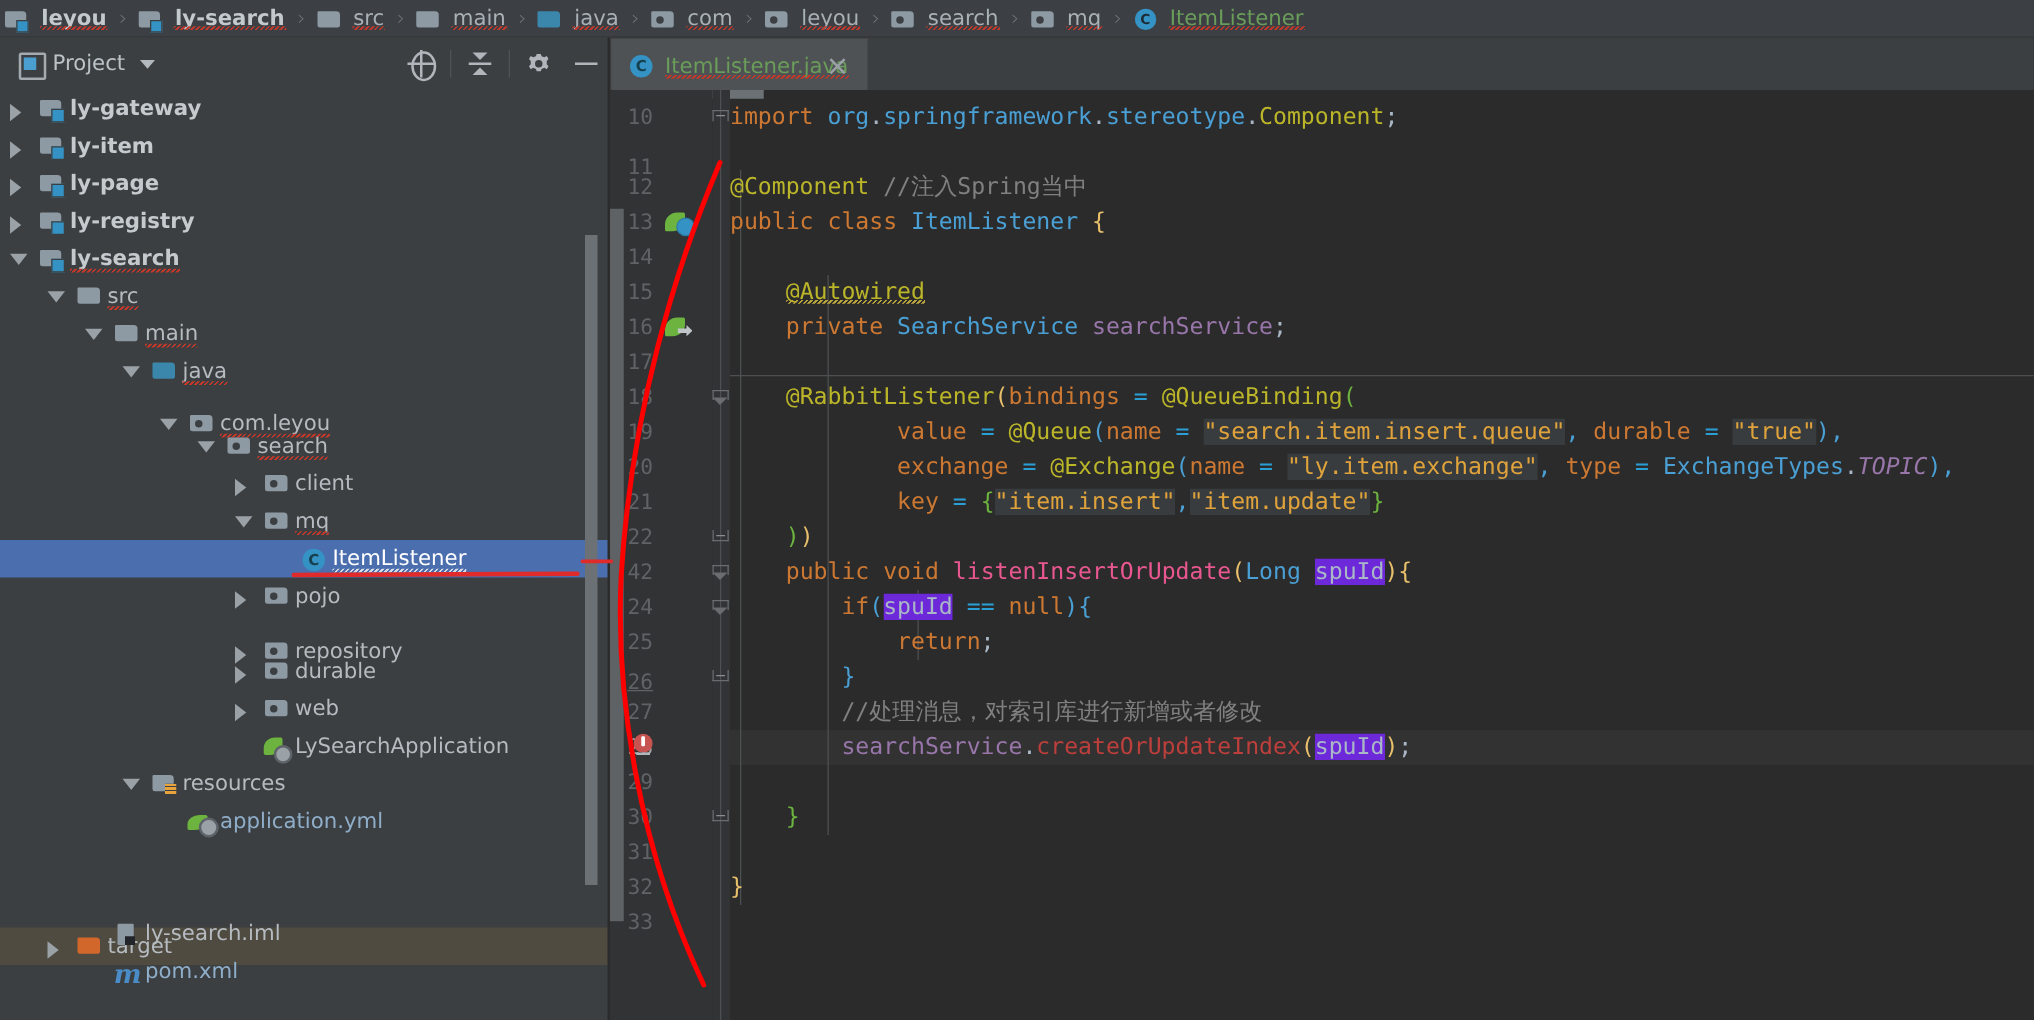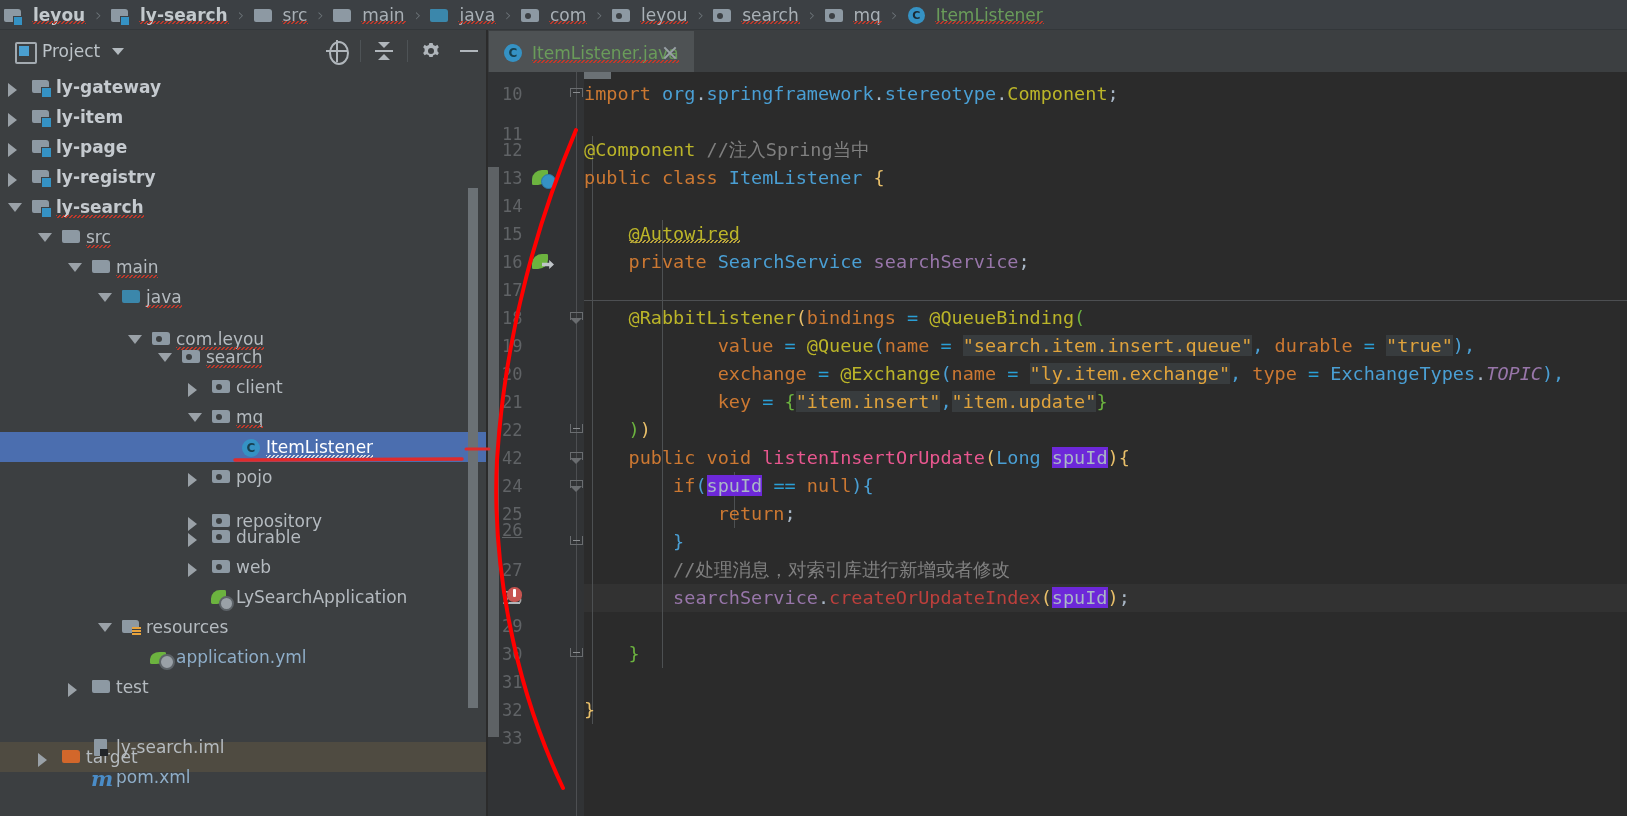--- a/index.html
+++ b/index.html
@@ -546,25 +546,20 @@
         </div>
         <div class="row" style="top: 540px; position: absolute; left: 0px; width: 488px;">
           <span class="arrow expanded" style="left: 98px;"></span>
           <span class="ticon ti-res" style="left: 120px;"></span>
           <span class="tlabel" style="left: 146px;">resources</span>
         </div>
         <div class="row" style="top: 570px; position: absolute; left: 0px; width: 488px;">
           <span class="ticon ti-springyml" style="left: 150px;"></span>
           <span class="tlabel blueish" style="left: 176px;">application.yml</span>
         </div>
-        <div class="row" style="top: 600px; position: absolute; left: 0px; width: 488px;">
-          <span class="arrow collapsed" style="left: 68px;"></span>
-          <span class="ticon ti-folder" style="left: 90px;"></span>
-          <span class="tlabel" style="left: 116px;">test</span>
-        </div>
         <div class="row target-hl" style="top: 630px; position: absolute; left: 0px; width: 488px;">
           <span class="arrow collapsed" style="left: 38px;"></span>
           <span class="ticon ti-folderorange" style="left: 60px;"></span>
           <span class="tlabel" style="left: 86px;">target</span>
         </div>
         <div class="row" style="top: 660px; position: absolute; left: 0px; width: 488px;">
           <span class="ticon ti-iml" style="left: 90px;"></span>
           <span class="tlabel" style="left: 116px;">ly-search.iml</span>
         </div>
         <div class="row" style="top: 690px; position: absolute; left: 0px; width: 488px;">
@@ -606,21 +601,21 @@
           <span class="gicon gi-autowired" style="left: 44px; top: 179px;"></span>
           <div class="lnum" style="top: 204px;">17</div>
           <div class="lnum" style="top: 232px;">18</div>
           <div class="lnum" style="top: 260px;">19</div>
           <div class="lnum" style="top: 288px;">20</div>
           <div class="lnum" style="top: 316px;">21</div>
           <div class="lnum" style="top: 344px;">22</div>
           <div class="lnum" style="top: 372px;">42</div>
           <div class="lnum" style="top: 400px;">24</div>
           <div class="lnum" style="top: 428px;">25</div>
-          <div class="lnum" style="top: 444px; text-decoration: underline;">26</div>
+          <div class="lnum" style="top: 460px; text-decoration: underline;">26</div>
           <div class="lnum" style="top: 484px;">27</div>
           <div class="lnum cur" style="top: 512px;">28</div>
           <span class="gicon gi-error" style="left: 16px; top: 515px;">
             <i></i>
           </span>
           <div class="lnum" style="top: 540px;">29</div>
           <div class="lnum" style="top: 568px;">30</div>
           <div class="lnum" style="top: 596px;">31</div>
           <div class="lnum" style="top: 624px;">32</div>
           <div class="lnum" style="top: 652px;">33</div>

